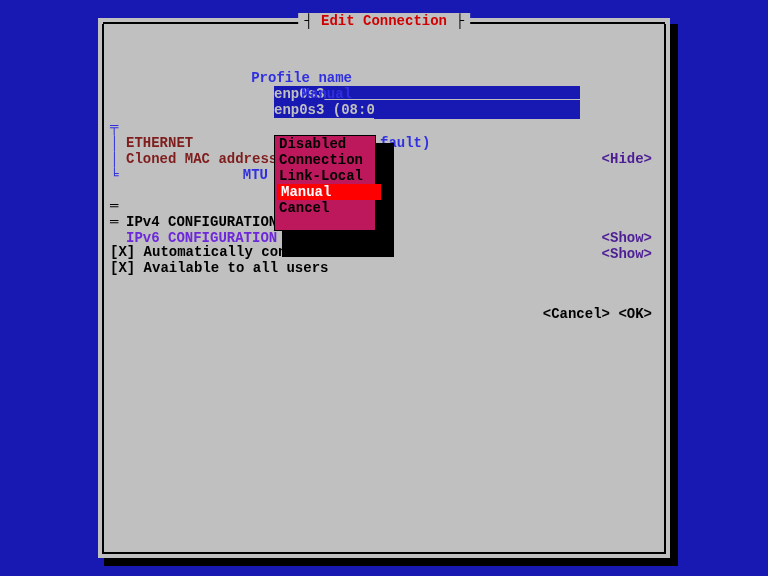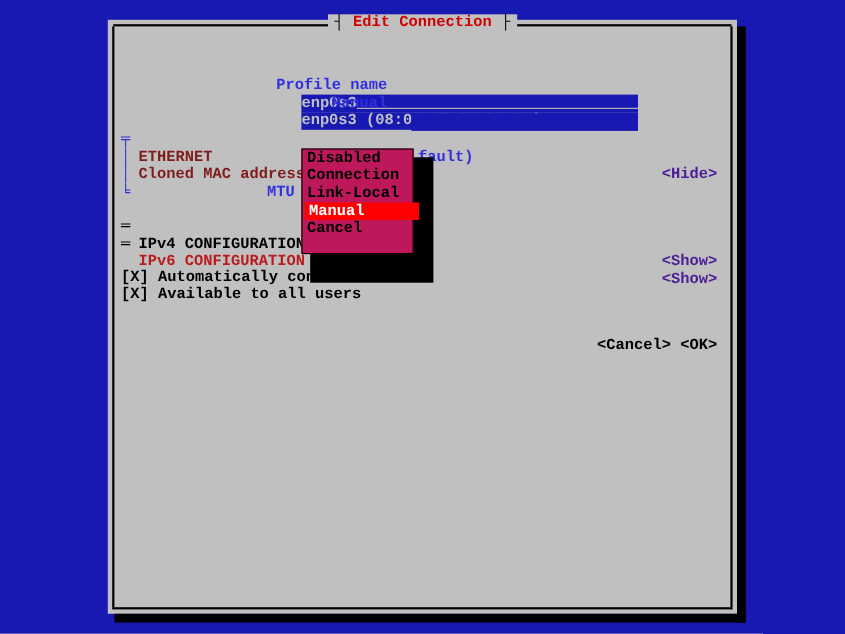--- a/index.html
+++ b/index.html
@@ -118,21 +118,21 @@
       <span style="color:#3030e0; position:absolute; left:0;">╘</span>
     </div>
 
     <div class="row" style="top:144px;">
       <span class="eq" style="position:absolute;left:0;">═</span>
       <span style="position:absolute; left:16px; color:#000;">IPv4 CONFIGURATION</span>
       <span class="hide-show">&lt;Show&gt;</span>
     </div>
     <div class="row" style="top:160px;">
       <span class="eq" style="position:absolute;left:0;">═</span>
-      <span style="position:absolute; left:16px; color:#b91c1c;">IPv6 CONFIGURATION</span>
+      <span style="position:absolute; left:16px; color:#6d28d9;">IPv6 CONFIGURATION</span>
       <span class="hide-show">&lt;Show&gt;</span>
     </div>
 
     <div class="row" style="top:190px;">
       <span style="position:absolute;left:0;color:#000;">[X] Automatically con</span>
     </div>
     <div class="row" style="top:206px;">
       <span style="position:absolute;left:0;color:#000;">[X] Available to all users</span>
     </div>
 

